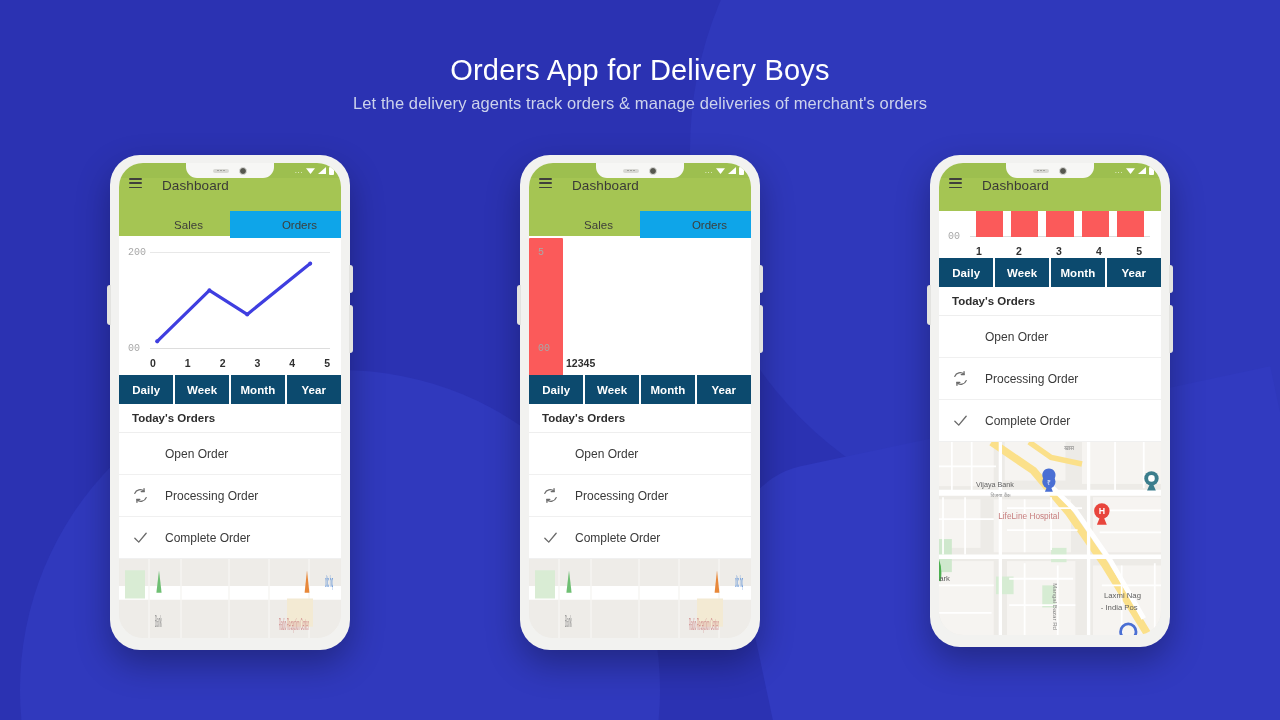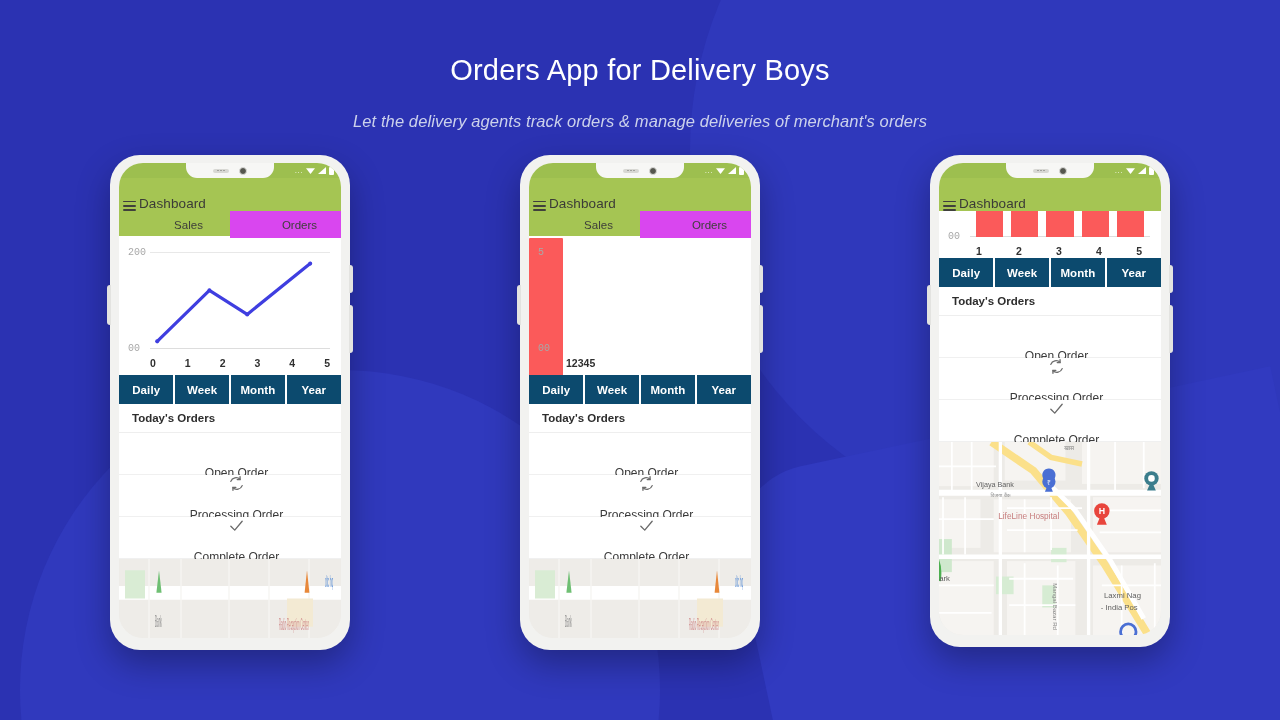--- a/index.html
+++ b/index.html
@@ -21,23 +21,22 @@
     position:absolute; right:-40px; bottom:-120px; width:560px; height:420px;
     background:#313ac0; transform:rotate(-12deg); border-radius:80px 0 0 0;
   }
 
   .header { position:absolute; top:50px; left:0; width:1280px; text-align:center; z-index:5; }
   .header h1 {
     color:#ffffff; font-size:29px; font-weight:500; letter-spacing:0.2px;
     line-height:40px;
   }
   .header p {
-    color:#ccd2ec; font-size:16.5px; font-weight:400; margin-top:22px;
+    color:#ccd2ec; font-size:16.5px; font-weight:400; margin-top:4px;
     letter-spacing:0.1px;
-    font-style:italic;
   }
 
   
   .phone {
     position:absolute; width:240px; border-radius:30px;
     background:#f2f2f0;
     box-shadow:0 14px 34px rgba(0,0,0,0.30);
     padding:8px 9px 12px 9px;
     z-index:4;
   }
@@ -96,34 +95,34 @@
   .ico-batt {
     width:5px; height:8px; background:#ffffff; border-radius:1px; position:relative;
   }
   .ico-batt:after {
     content:''; position:absolute; top:-1.5px; left:1.3px;
     width:2.4px; height:1.2px; background:#ffffff; border-radius:1px;
   }
 
   
   .appbar {
-    height:33px; background:#a5c553; display:flex; align-items:flex-end;
-    padding-left:4px; gap:3px;
+    height:33px; background:#a5c553; display:flex; align-items:flex-start;
+    padding-left:10px; gap:20px;
   }
   .hamburger { display:flex; flex-direction:column; gap:2.5px; }
   .hamburger span { display:block; width:13px; height:1.8px; background:#40403c; border-radius:1px; }
   .appbar-title { color:#3b3b37; font-size:13.5px; font-weight:400; letter-spacing:0.1px; }
 
   
   .tabs { height:27px; display:flex; position:relative; }
   .tab {
     flex:1; display:flex; align-items:center; justify-content:center;
     font-size:11.5px; color:#3e3e3a; background:#a5c553; position:relative;padding-left:28px;
   }
-  .tab.right { background:#d946ef; }
+  .tab.right { background:#0ea5e9; }
   .tab.active:after {
     content:''; position:absolute; left:0; right:0; bottom:0;
     height:2px; background:#ffffff;
   }
 
   
   .chart-wrap { background:#ffffff; position:relative; }
   .chart-wrap.line { height:137px; padding:10px 9px 0 9px; }
   .chart-wrap.bar  { height:137px; padding:10px 9px 0 9px; }
 
@@ -172,21 +171,21 @@
   }
 
   
   .orders-title {
     height:29px; display:flex; align-items:center; padding-left:13px;
     font-size:11.5px; font-weight:bold; color:#2d2d2d;
     background:#ffffff; border-bottom:1px solid #eeeeee;
   }
   .order-row {
     height:42px; display:flex; align-items:center; padding-left:13px;
-    gap:16px; background:#ffffff; border-bottom:1px solid #f0f0f0;flex-direction:column;
+    gap:16px; background:#ffffff; border-bottom:1px solid #f0f0f0;
   }
   .order-label { font-size:12px; color:#3a3a3a; }
   .oicon { width:17px; height:17px; position:relative; flex:none; }
 
   .clock-ic {
     width:15px; height:15px; border-radius:50%; background:#5e5e5e; position:relative;
   }
   .clock-ic:before {
     content:''; position:absolute; left:7px; top:3.5px;
     width:1.4px; height:4.5px; background:#ffffff; border-radius:1px;

